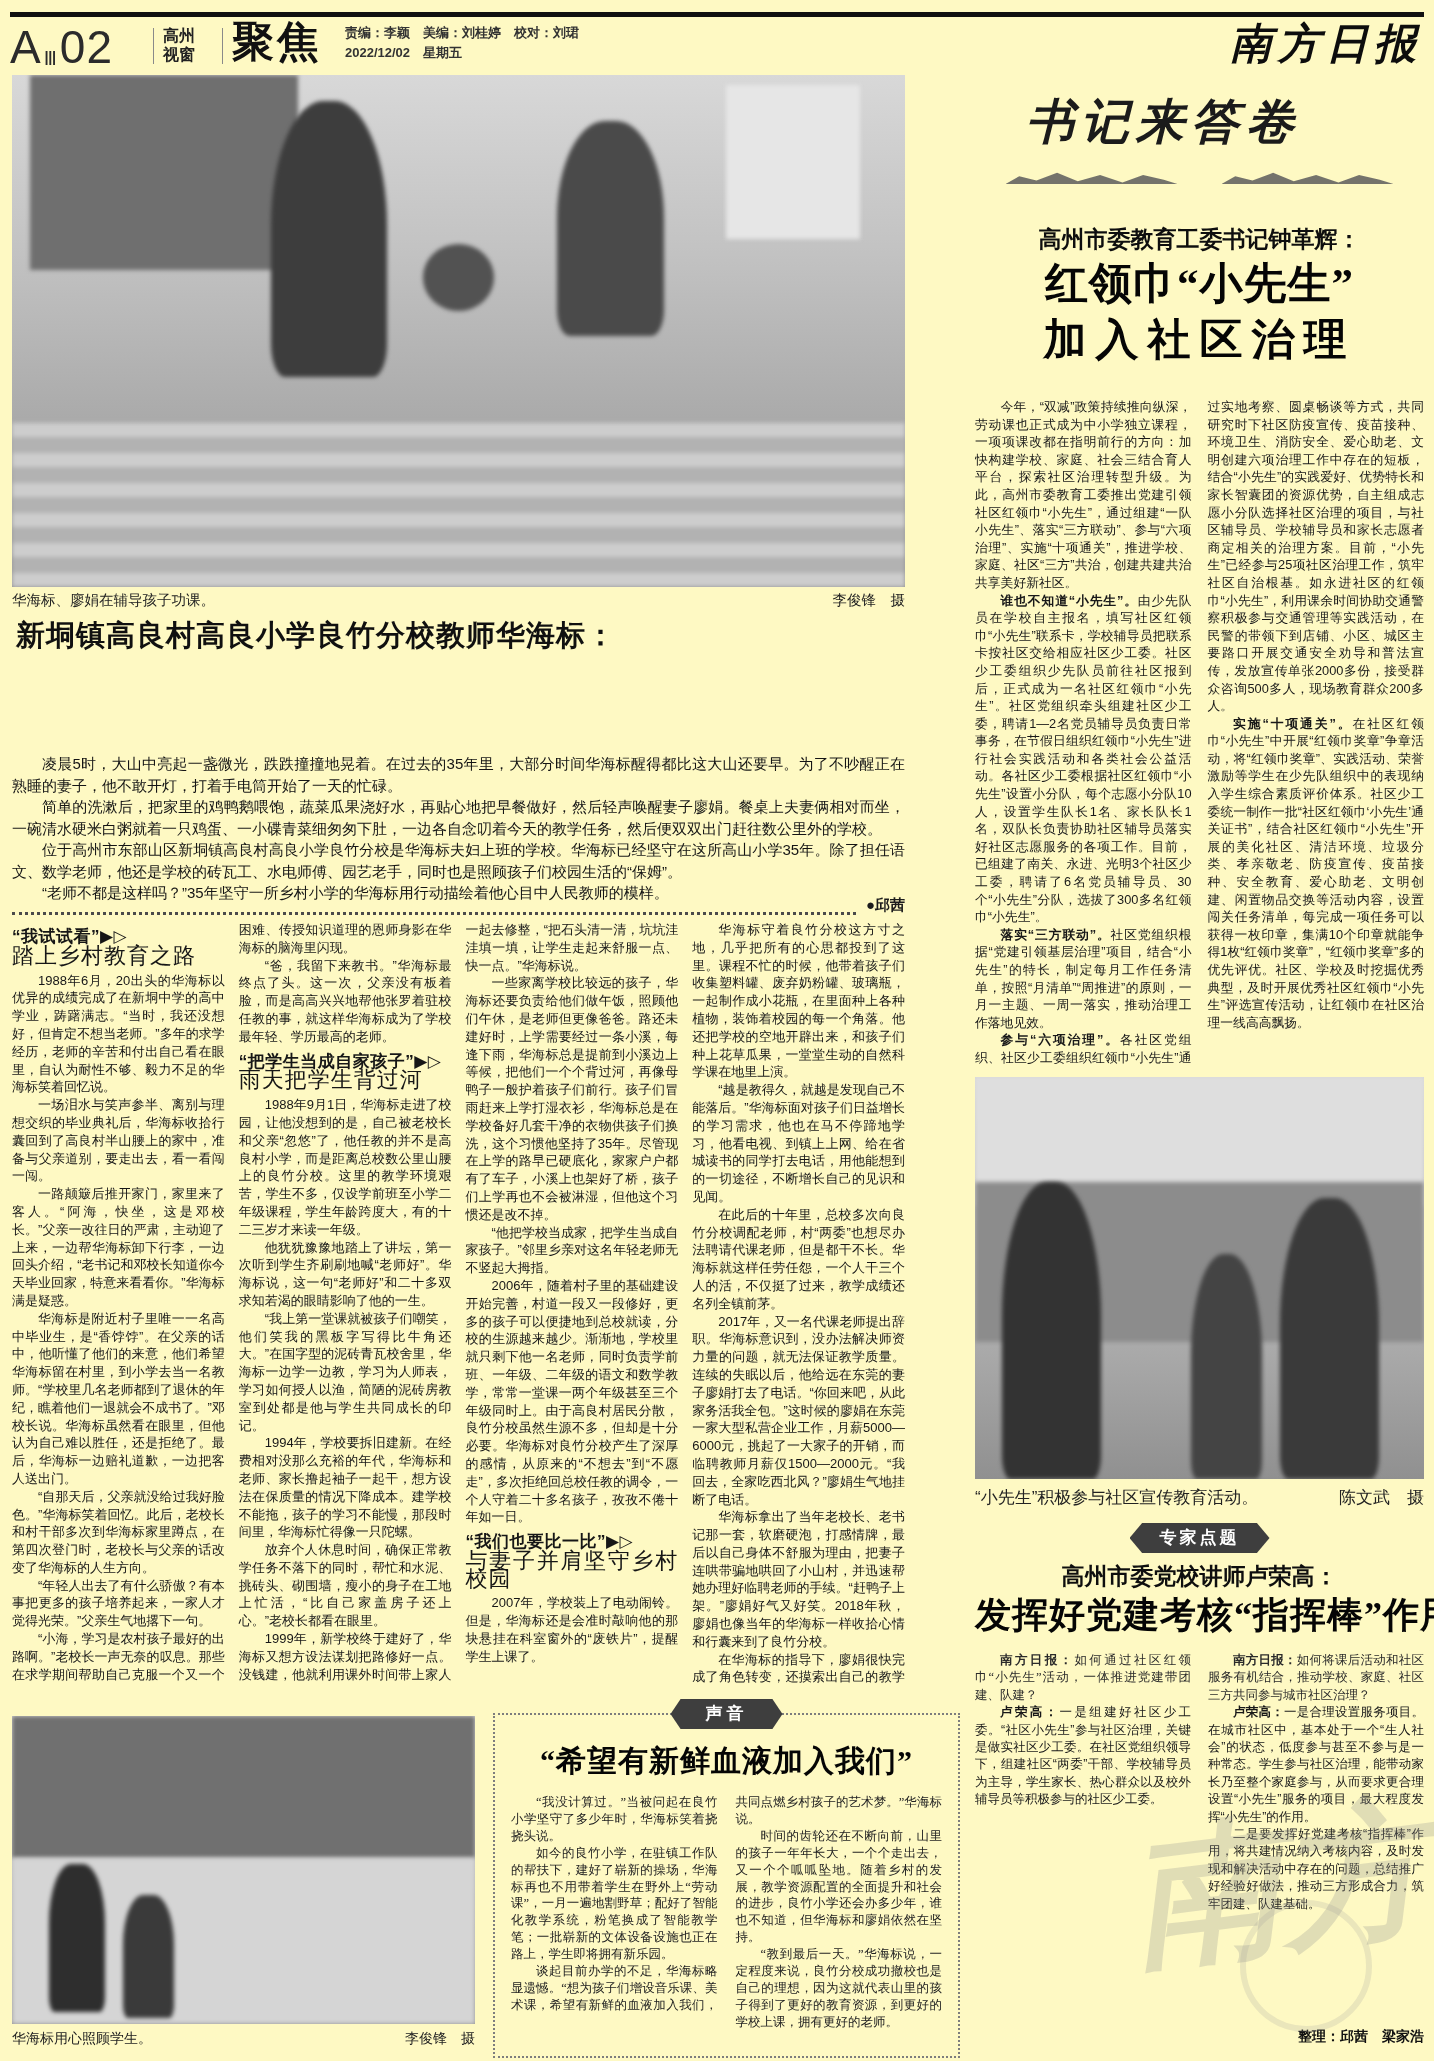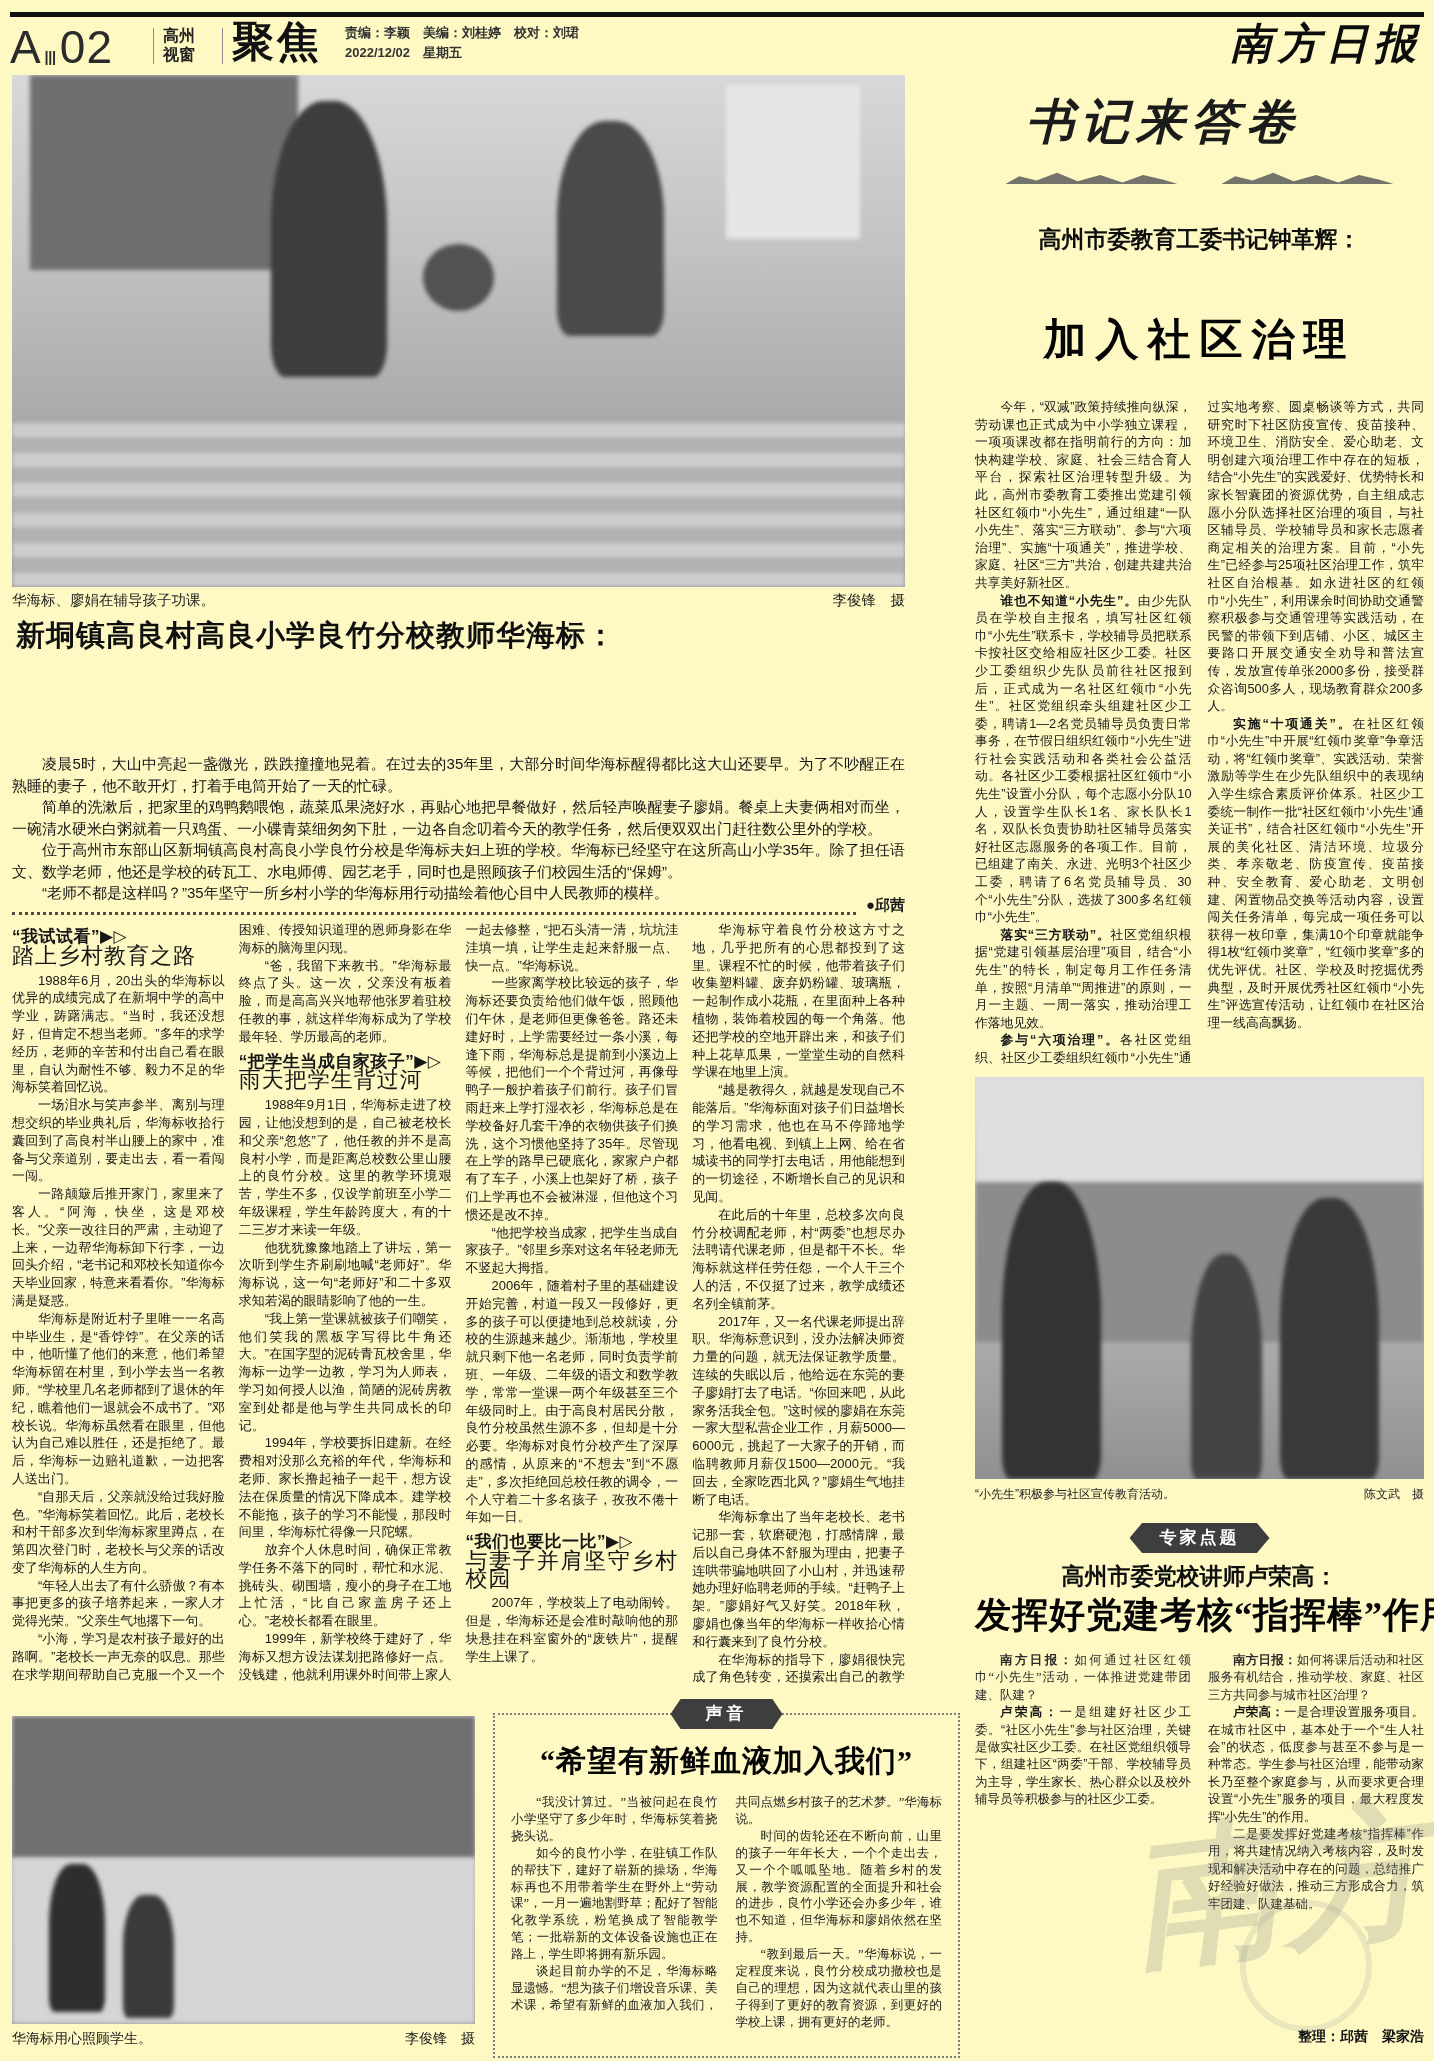--- a/index.html
+++ b/index.html
@@ -57,21 +57,21 @@
          clip-path:polygon(0 100%,8% 45%,18% 75%,30% 20%,42% 80%,55% 35%,68% 90%,80% 35%,92% 70%,100% 100%);}
   .kicker2{left:975px;top:224px;width:449px;text-align:center;font-size:23px;font-weight:800;color:#0e0e0e;}
   .h2l1{left:975px;top:255px;width:449px;text-align:center;font-size:43px;font-weight:900;letter-spacing:1px;
         font-family:"Liberation Serif","DejaVu Serif",serif;color:#050505;white-space:nowrap;}
   .h2l2{top:311px;letter-spacing:9px;}
   .art2{left:975px;top:398px;width:449px;height:672px;column-count:2;column-gap:16px;font-size:12.8px;
         line-height:17.6px;text-align:justify;color:#181818;overflow:hidden;}
   .art2 p{margin:0;text-indent:2em;}
   .art2 b{font-weight:800;}
   .photo3{left:975px;top:1077px;width:449px;height:402px;}
-  .cap3{left:975px;top:1486px;width:449px;font-size:12px;}
+  .cap3{left:975px;top:1486px;width:449px;font-size:17px;}
   
   .ebadgewrap{left:975px;top:1523px;width:449px;text-align:center;}
   .ebadge{display:inline-block;width:140px;height:30px;font-size:17px;line-height:30px;letter-spacing:3px;}
   .kicker3{left:975px;top:1561px;width:449px;text-align:center;font-size:23px;font-weight:800;color:#0e0e0e;}
   .headline3{left:975px;top:1591px;width:449px;text-align:center;font-size:36px;font-weight:900;letter-spacing:1px;
              font-family:"Liberation Serif","DejaVu Serif",serif;color:#050505;white-space:nowrap;}
   .qa{left:975px;top:1652px;width:449px;height:370px;display:flex;gap:17px;}
   .qcol{flex:1;font-size:12.5px;line-height:17.4px;text-align:justify;color:#181818;overflow:hidden;}
   .qcol p{margin:0;text-indent:2em;}
   .qcol .q{font-family:"Liberation Serif","DejaVu Serif",serif;color:#2a2a2a;}
@@ -161,20 +161,21 @@
         <p>“教到最后一天。”华海标说，一定程度来说，良竹分校成功撤校也是自己的理想，因为这就代表山里的孩子得到了更好的教育资源，到更好的学校上课，拥有更好的老师。</p>
       </div>
   </div>
 
   <div class="abs callig">书记来答卷</div>
   <div class="abs mounts">
     <div class="mount"></div>
     <div class="mount"></div>
   </div>
   <div class="abs kicker2">高州市委教育工委书记钟革辉：</div>
+  <div class="abs h2l1">红领巾“小先生”</div>
   <div class="abs h2l1 h2l2">加入社区治理</div>
   <div class="abs art2">
       <p>今年，“双减”政策持续推向纵深，劳动课也正式成为中小学独立课程，一项项课改都在指明前行的方向：加快构建学校、家庭、社会三结合育人平台，探索社区治理转型升级。为此，高州市委教育工委推出党建引领社区红领巾“小先生”，通过组建“一队小先生”、落实“三方联动”、参与“六项治理”、实施“十项通关”，推进学校、家庭、社区“三方”共治，创建共建共治共享美好新社区。</p>
       <p><b>谁也不知道“小先生”。</b>由少先队员在学校自主报名，填写社区红领巾“小先生”联系卡，学校辅导员把联系卡按社区交给相应社区少工委。社区少工委组织少先队员前往社区报到后，正式成为一名社区红领巾“小先生”。社区党组织牵头组建社区少工委，聘请1—2名党员辅导员负责日常事务，在节假日组织红领巾“小先生”进行社会实践活动和各类社会公益活动。各社区少工委根据社区红领巾“小先生”设置小分队，每个志愿小分队10人，设置学生队长1名、家长队长1名，双队长负责协助社区辅导员落实好社区志愿服务的各项工作。目前，已组建了南关、永进、光明3个社区少工委，聘请了6名党员辅导员、30个“小先生”分队，选拔了300多名红领巾“小先生”。</p>
       <p><b>落实“三方联动”。</b>社区党组织根据“党建引领基层治理”项目，结合“小先生”的特长，制定每月工作任务清单，按照“月清单”“周推进”的原则，一月一主题、一周一落实，推动治理工作落地见效。</p>
       <p><b>参与“六项治理”。</b>各社区党组织、社区少工委组织红领巾“小先生”通过实地考察、圆桌畅谈等方式，共同研究时下社区防疫宣传、疫苗接种、环境卫生、消防安全、爱心助老、文明创建六项治理工作中存在的短板，结合“小先生”的实践爱好、优势特长和家长智囊团的资源优势，自主组成志愿小分队选择社区治理的项目，与社区辅导员、学校辅导员和家长志愿者商定相关的治理方案。目前，“小先生”已经参与25项社区治理工作，筑牢社区自治根基。如永进社区的红领巾“小先生”，利用课余时间协助交通警察积极参与交通管理等实践活动，在民警的带领下到店铺、小区、城区主要路口开展交通安全劝导和普法宣传，发放宣传单张2000多份，接受群众咨询500多人，现场教育群众200多人。</p>
       <p><b>实施“十项通关”。</b>在社区红领巾“小先生”中开展“红领巾奖章”争章活动，将“红领巾奖章”、实践活动、荣誉激励等学生在少先队组织中的表现纳入学生综合素质评价体系。社区少工委统一制作一批“社区红领巾‘小先生’通关证书”，结合社区红领巾“小先生”开展的美化社区、清洁环境、垃圾分类、孝亲敬老、防疫宣传、疫苗接种、安全教育、爱心助老、文明创建、闲置物品交换等活动内容，设置闯关任务清单，每完成一项任务可以获得一枚印章，集满10个印章就能争得1枚“红领巾奖章”，“红领巾奖章”多的优先评优。社区、学校及时挖掘优秀典型，及时开展优秀社区红领巾“小先生”评选宣传活动，让红领巾在社区治理一线高高飘扬。</p>
     </div>
 
   <div class="abs photo photo3">

